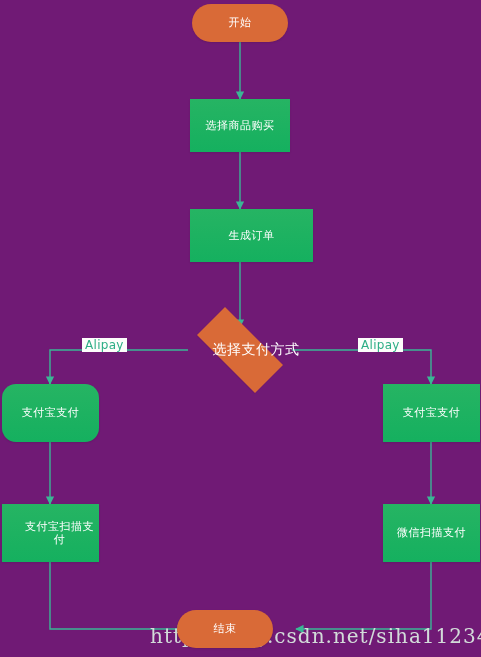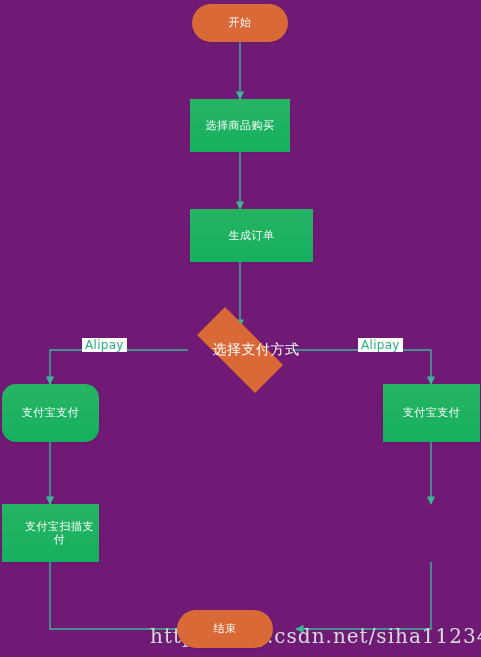--- a/index.html
+++ b/index.html
@@ -153,20 +153,23 @@
   </div>
 
   <div class="node node-process" style="left:383px; top:384px; width:97px; height:58px;">
     <span>支付宝支付</span>
   </div>
 
   <div class="node node-process" style="left:2px; top:504px; width:97px; height:58px;padding-left:18px;">
     <span>支付宝扫描支付</span>
   </div>
 
+  <div class="node node-process" style="left:383px; top:504px; width:97px; height:58px;">
+    <span>微信扫描支付</span>
+  </div>
 
   <div class="node node-terminal" style="left:177px; top:610px; width:96px; height:38px;">
     <span>结束</span>
   </div>
 
   <div id="watermark">http://blog.csdn.net/siha112345</div>
 
 </div>
 
 </body></html>

